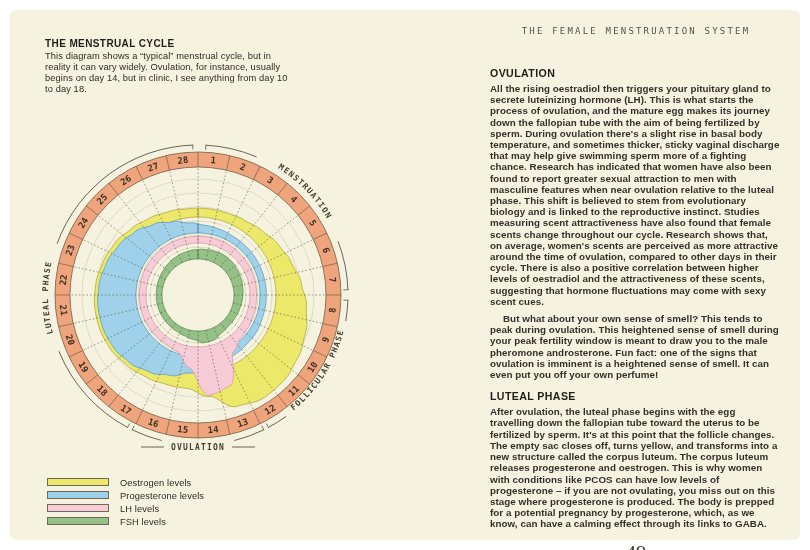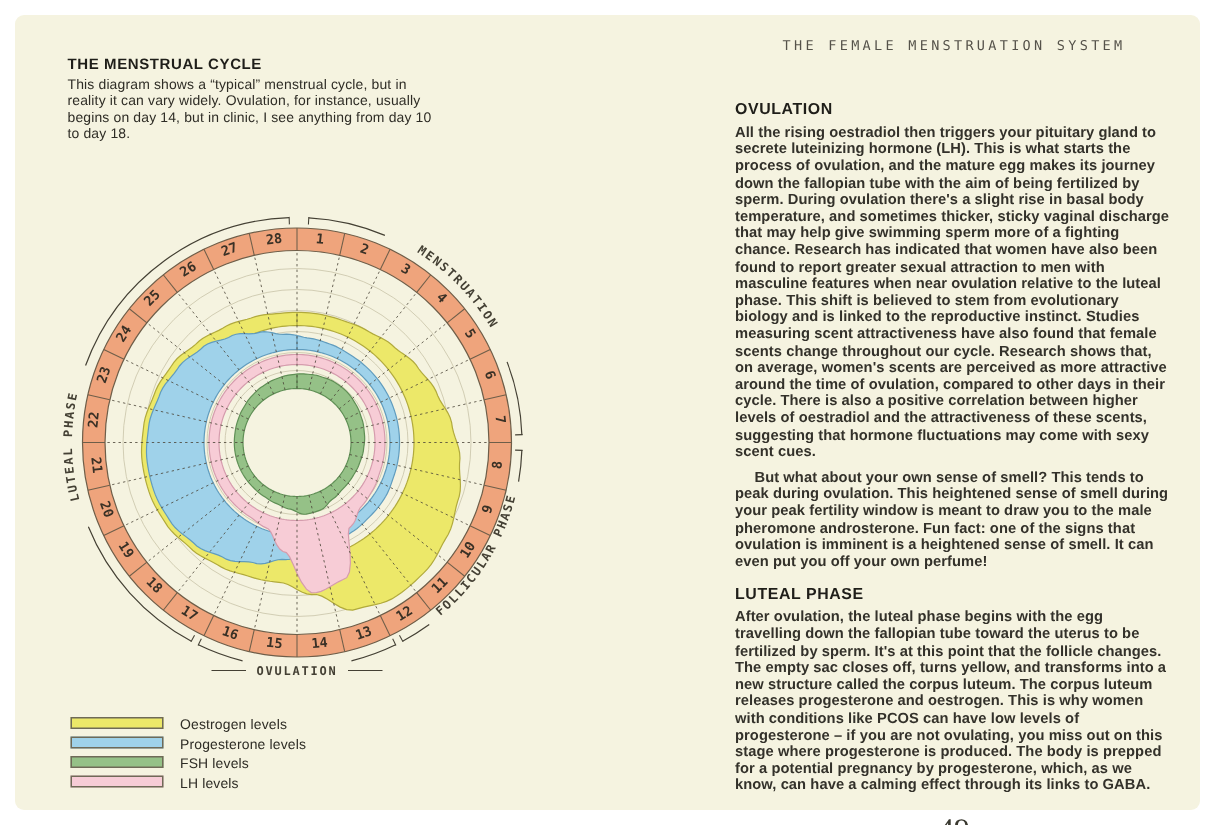--- a/index.html
+++ b/index.html
@@ -160,26 +160,26 @@
     <div class="legend" id="legend">
         <div class="legend-row">
           <div class="legend-swatch" style="background: rgb(236, 232, 105);"></div>
           <span class="legend-label">Oestrogen levels</span>
         </div>
         <div class="legend-row">
           <div class="legend-swatch" style="background: rgb(159, 210, 234);"></div>
           <span class="legend-label">Progesterone levels</span>
         </div>
         <div class="legend-row">
+          <div class="legend-swatch" style="background: rgb(247, 204, 214);"></div>
+          <span class="legend-label">LH levels</span>
+        </div>
+        <div class="legend-row">
           <div class="legend-swatch" style="background: rgb(149, 193, 135);"></div>
           <span class="legend-label">FSH levels</span>
-        </div>
-        <div class="legend-row">
-          <div class="legend-swatch" style="background: rgb(247, 204, 214);"></div>
-          <span class="legend-label">LH levels</span>
         </div>
       </div>
   </section>
 
   <section>
     <header class="running-head">THE FEMALE MENSTRUATION SYSTEM</header>
     <div class="col">
       <h2>OVULATION</h2>
       <p>All the rising oestradiol then triggers your pituitary gland to secrete luteinizing hormone (LH). This is what starts the process of ovulation, and the mature egg makes its journey down the fallopian tube with the aim of being fertilized by sperm. During ovulation there's a slight rise in basal body temperature, and sometimes thicker, sticky vaginal discharge that may help give swimming sperm more of a fighting chance. Research has indicated that women have also been found to report greater sexual attraction to men with masculine features when near ovulation relative to the luteal phase. This shift is believed to stem from evolutionary biology and is linked to the reproductive instinct. Studies measuring scent attractiveness have also found that female scents change throughout our cycle. Research shows that, on average, women's scents are perceived as more attractive around the time of ovulation, compared to other days in their cycle. There is also a positive correlation between higher levels of oestradiol and the attractiveness of these scents, suggesting that hormone fluctuations may come with sexy scent cues.</p>
       <p class="indent">But what about your own sense of smell? This tends to peak during ovulation. This heightened sense of smell during your peak fertility window is meant to draw you to the male pheromone androsterone. Fun fact: one of the signs that ovulation is imminent is a heightened sense of smell. It can even put you off your own perfume!</p>

